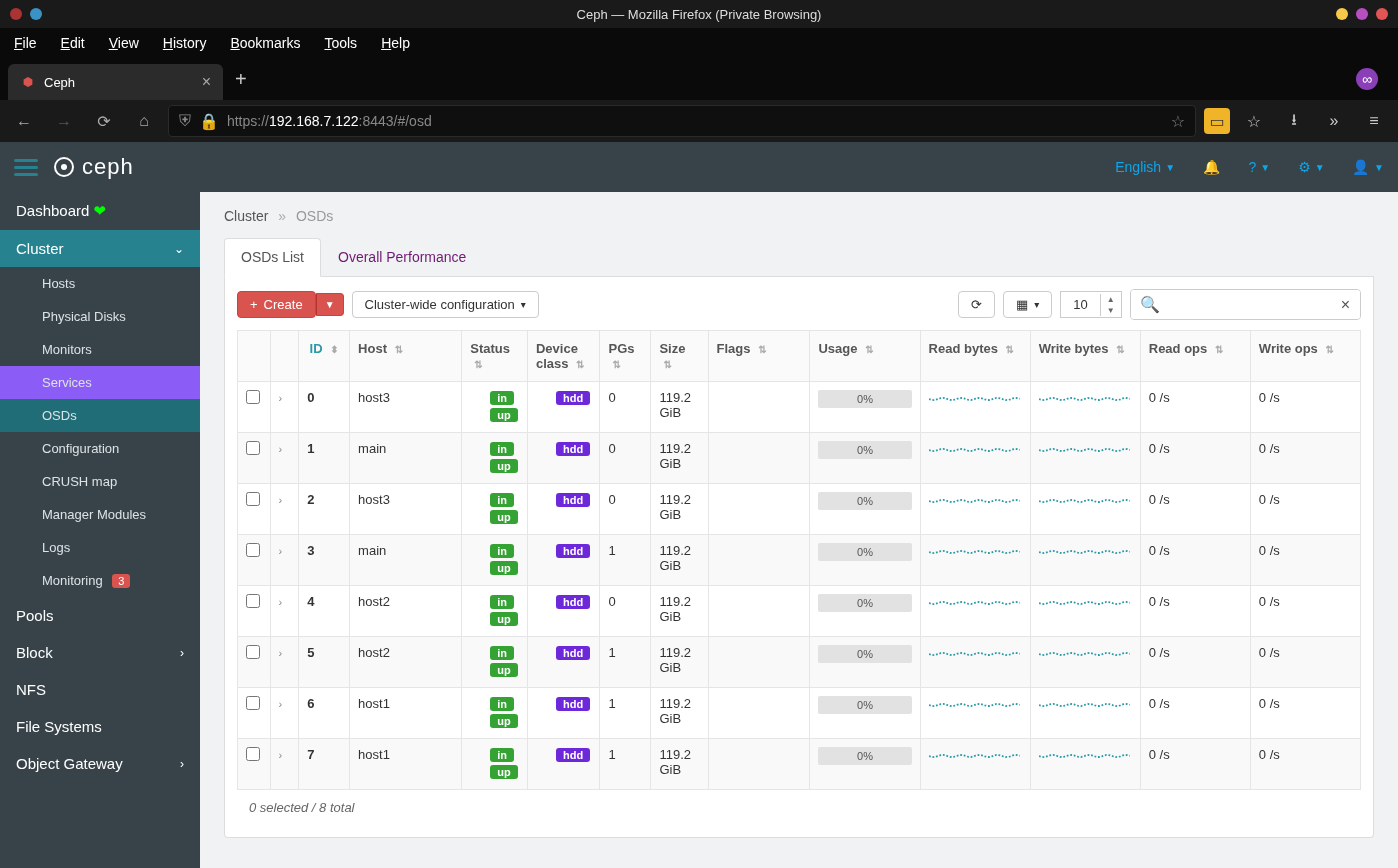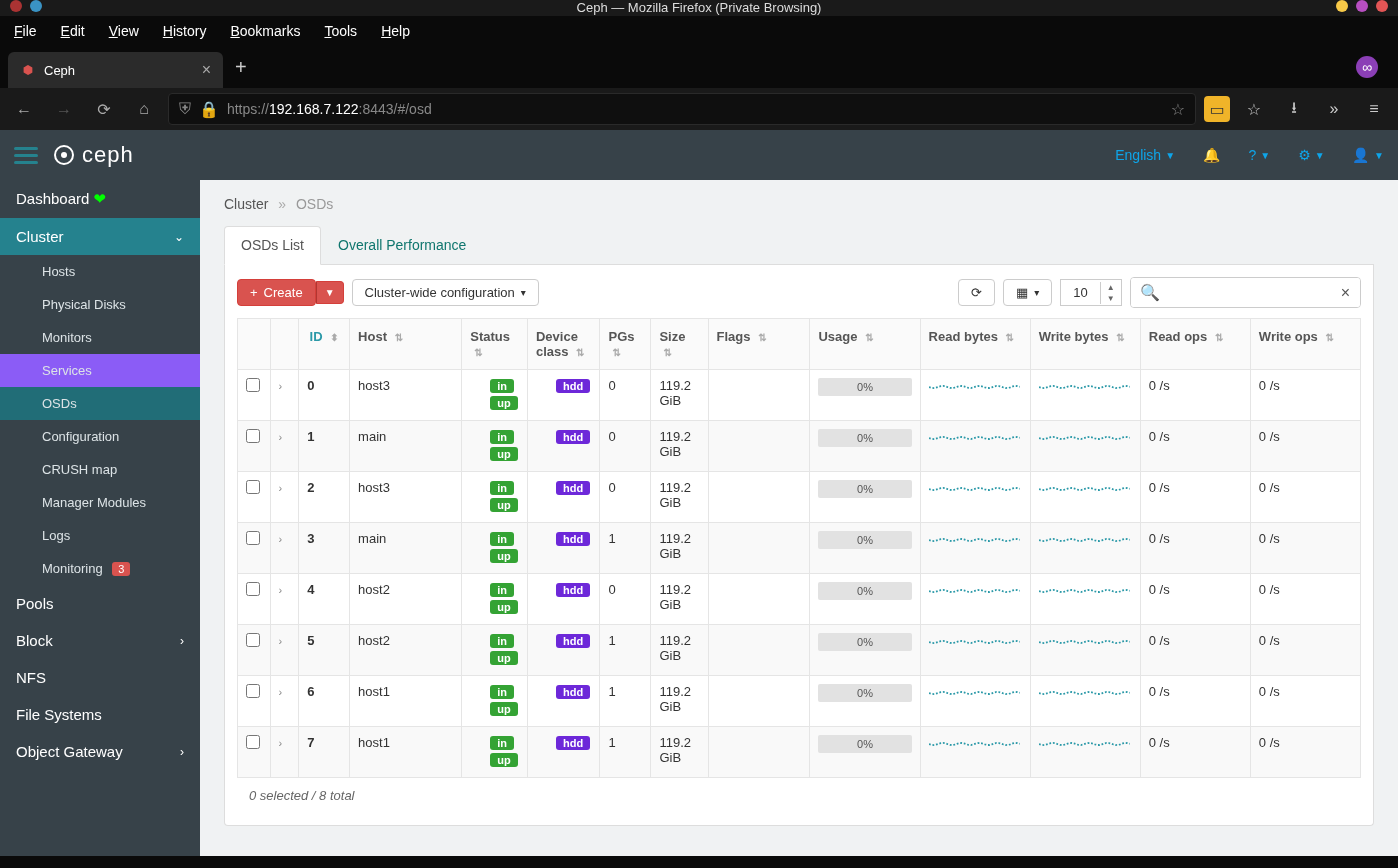--- a/index.html
+++ b/index.html
@@ -1,19 +1,19 @@
 <!DOCTYPE html>
 <html><head>
 <meta charset="utf-8">
 <style>
 * { box-sizing: border-box; margin: 0; padding: 0; font-family: -apple-system, BlinkMacSystemFont, "Segoe UI", Helvetica, Arial, sans-serif; }
 body { background: #0a0a0a; width: 1398px; height: 868px; overflow: hidden; color: #333; }
 
 
-.titlebar { height: 16px; background: #1a1a1a; display: flex; align-items: flex-start; padding: 0 10px; }
+.titlebar { height: 28px; background: #1a1a1a; display: flex; align-items: center; padding: 0 10px; }
 .titlebar-dots-left { display: flex; gap: 8px; }
 .titlebar-dots-right { display: flex; gap: 8px; margin-left: auto; }
 .dot { width: 12px; height: 12px; border-radius: 50%; }
 .window-title { color: #ddd; font-size: 13px; position: absolute; left: 50%; transform: translateX(-50%); }
 
 
 .menubar { height: 30px; background: #0a0a0a; display: flex; align-items: center; padding: 0 14px; gap: 24px; }
 .menubar span { color: #fff; font-size: 14px; }
 .menubar span::first-letter { text-decoration: underline; }
 
@@ -62,21 +62,21 @@
 
 
 .main { flex: 1; background: #f0f2f3; padding: 16px 24px; overflow-y: auto; }
 .breadcrumb { font-size: 14px; color: #555; margin-bottom: 14px; }
 .breadcrumb .sep { color: #aaa; margin: 0 6px; }
 .breadcrumb .cur { color: #999; }
 
 .tabs { display: flex; border-bottom: 1px solid #ddd; }
 .tab { padding: 10px 16px; font-size: 14px; cursor: pointer; border: 1px solid transparent; }
 .tab.active { background: #fff; border: 1px solid #ddd; border-bottom: 1px solid #fff; border-radius: 4px 4px 0 0; margin-bottom: -1px; color: #555; }
-.tab.link { color: #0f766e; }
+.tab.link { color: #701a75; }
 
 .panel { background: #fff; border: 1px solid #ddd; border-top: none; border-radius: 0 0 4px 4px; padding: 12px; }
 
 .toolbar { display: flex; gap: 8px; align-items: center; margin-bottom: 10px; }
 .btn { border: 1px solid #ccc; border-radius: 4px; padding: 5px 12px; font-size: 13px; background: #fff; display: flex; align-items: center; gap: 6px; cursor: pointer; }
 .btn-create { background: #d9534f; color: #fff; border-color: #d43f3a; }
 .btn-create-split { background: #d9534f; border-left: 1px solid #c9302c; padding: 5px 8px; color:#fff; border-radius:0 4px 4px 0; margin-left:-8px; border:1px solid #d43f3a; border-left:1px solid #b13631;}
 .spacer { flex: 1; }
 .search-wrap { display: flex; border: 1px solid #ccc; border-radius: 4px; overflow: hidden; }
 .search-wrap .pre, .search-wrap .post { padding: 5px 10px; background: #fff; display:flex; align-items:center; color:#555;}

